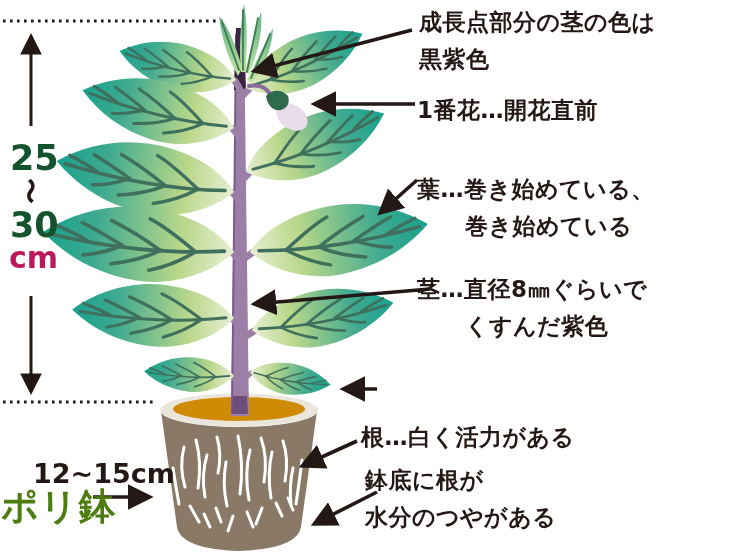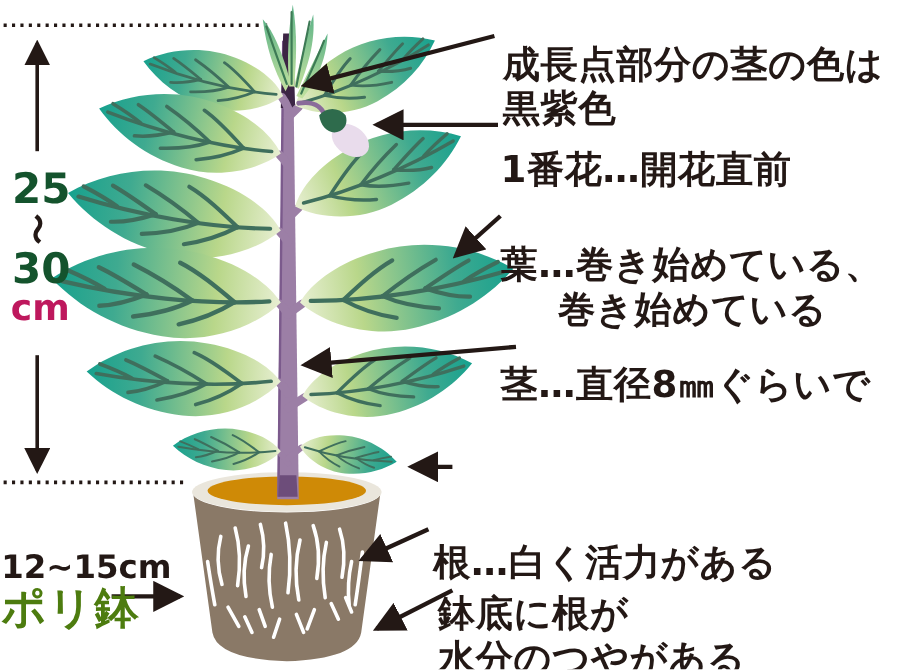--- a/index.html
+++ b/index.html
@@ -2,22 +2,22 @@
 <html><head>
 <meta charset="utf-8">
 <style>
   html,body{margin:0;padding:0;background:#fff;}
   .stage{
     position:relative;width:750px;height:558px;background:#ffffff;overflow:hidden;
     font-family:"DejaVu Sans","Liberation Sans",sans-serif;
   }
   .stage svg{position:absolute;left:0;top:0;}
   .ann{
-    position:absolute;font-weight:700;color:#231815;font-size:31px;line-height:37px;
-    letter-spacing:0.5px;white-space:nowrap;margin-top:32px;
+    position:absolute;font-weight:700;color:#231815;font-size:23px;line-height:37px;
+    letter-spacing:0.5px;white-space:nowrap;
   }
   .ann .indent{margin-left:48px;}
   .mnum{position:absolute;font-weight:700;color:#14532d;font-size:35px;line-height:34px;}
   .mtilde{position:absolute;font-weight:700;color:#231815;font-size:26px;line-height:26px;
     transform:rotate(90deg);transform-origin:center;}
   .mcm{position:absolute;font-weight:700;color:#be185d;font-size:30px;line-height:30px;}
   .potlabel1{position:absolute;font-weight:700;color:#231815;font-size:27px;line-height:30px;letter-spacing:0;}
   .potlabel2{position:absolute;font-weight:700;color:#4d7c0f;font-size:37px;line-height:30px;letter-spacing:1px;}
   .lf{fill:url(#lg);}
   .lv path{stroke:#3f6f5d;stroke-width:2.3;fill:none;stroke-linecap:round;}
@@ -173,37 +173,38 @@
     <div>1番花…開花直前</div>
   </div>
 
   <div class="ann" style="left:417px;top:171px;">
     <div>葉…巻き始めている、</div>
     <div class="indent">巻き始めている</div>
   </div>
 
   <div class="ann" style="left:417px;top:271px;">
     <div>茎…直径8㎜ぐらいで</div>
+    <div class="indent">くすんだ紫色</div>
   </div>
 
 
   <div class="ann" style="left:361px;top:419px;">
     <div>根…白く活力がある</div>
   </div>
 
   <div class="ann" style="left:365px;top:462px;">
     <div>鉢底に根が</div>
     <div>水分のつやがある</div>
   </div>
 
   <div>
     <span class="mnum" style="left:10px;top:141px;">25</span>
     <span class="mtilde" style="left:17px;top:178px;">〜</span>
     <span class="mnum" style="left:10px;top:208px;">30</span>
     <span class="mcm" style="left:9px;top:243px;">cm</span>
   </div>
 
   <div>
-    <span class="potlabel1" style="position:absolute;left:1px;top:459px;">12~15cm</span>
+    <span class="potlabel1" style="position:absolute;left:1px;top:459px;padding-left:32px;">12~15cm</span>
     <span class="potlabel2" style="position:absolute;left:1px;top:492px;">ポリ鉢</span>
   </div>
 
 </div>
 
 </body></html>

